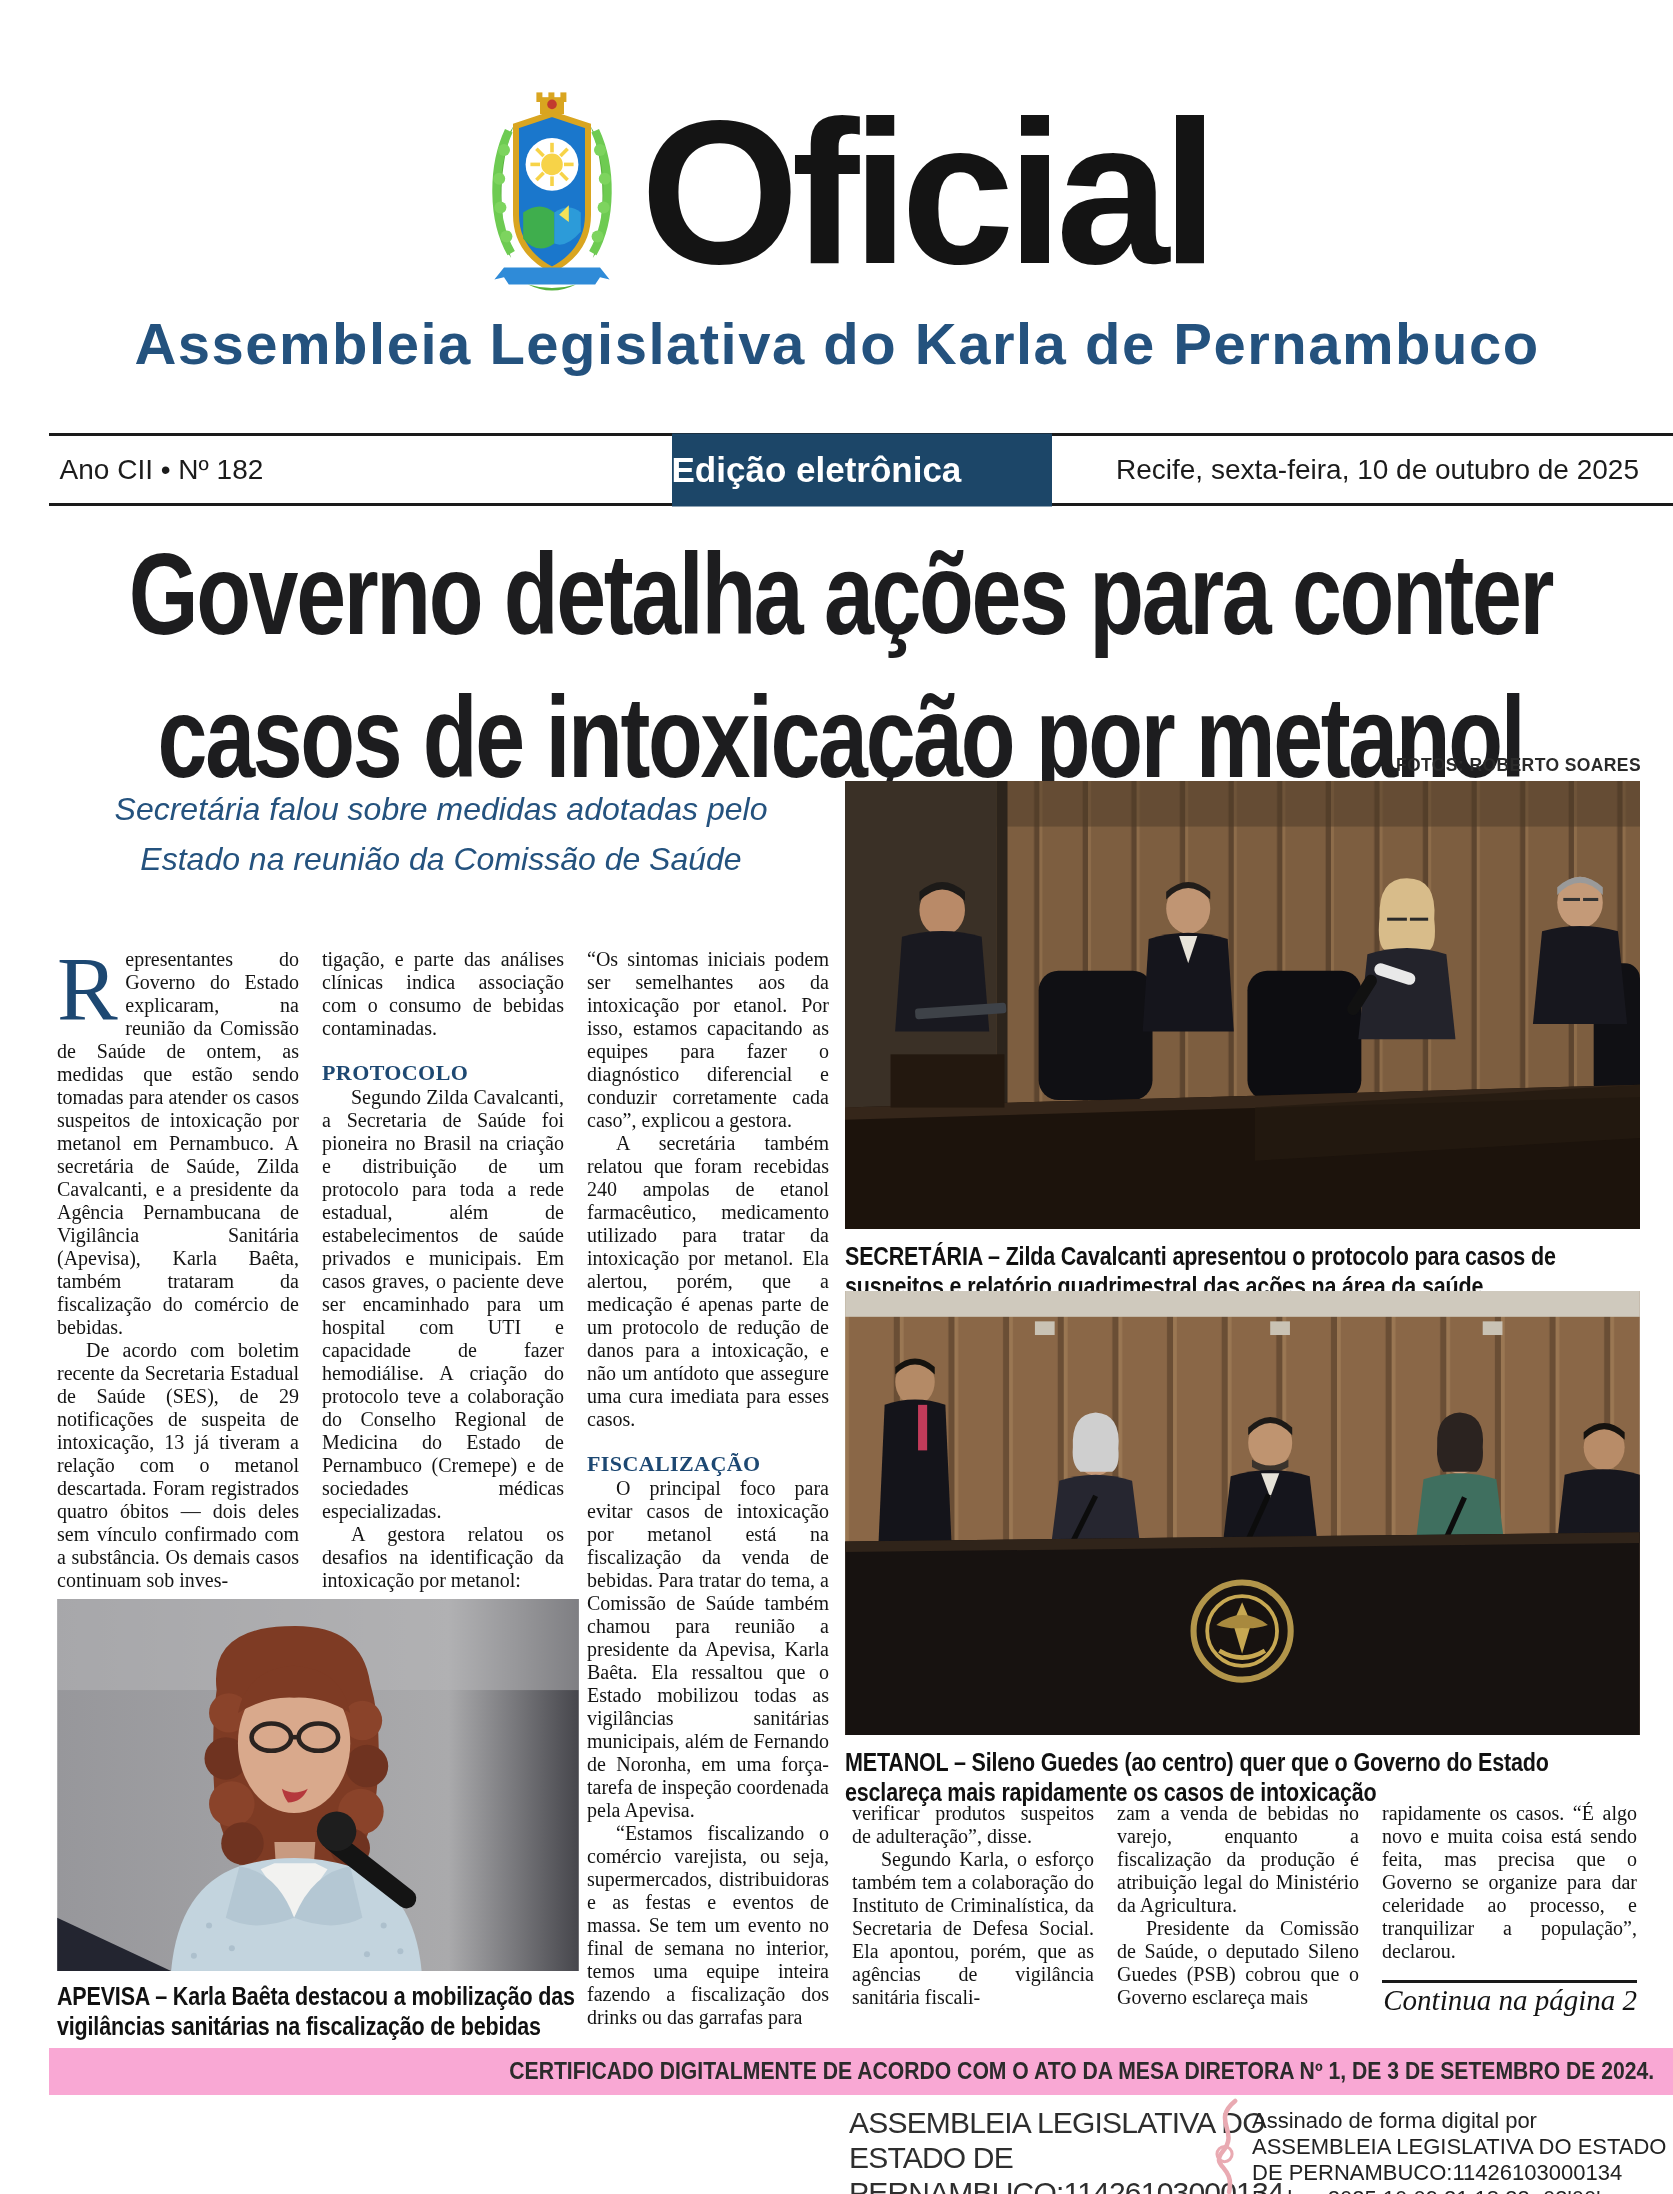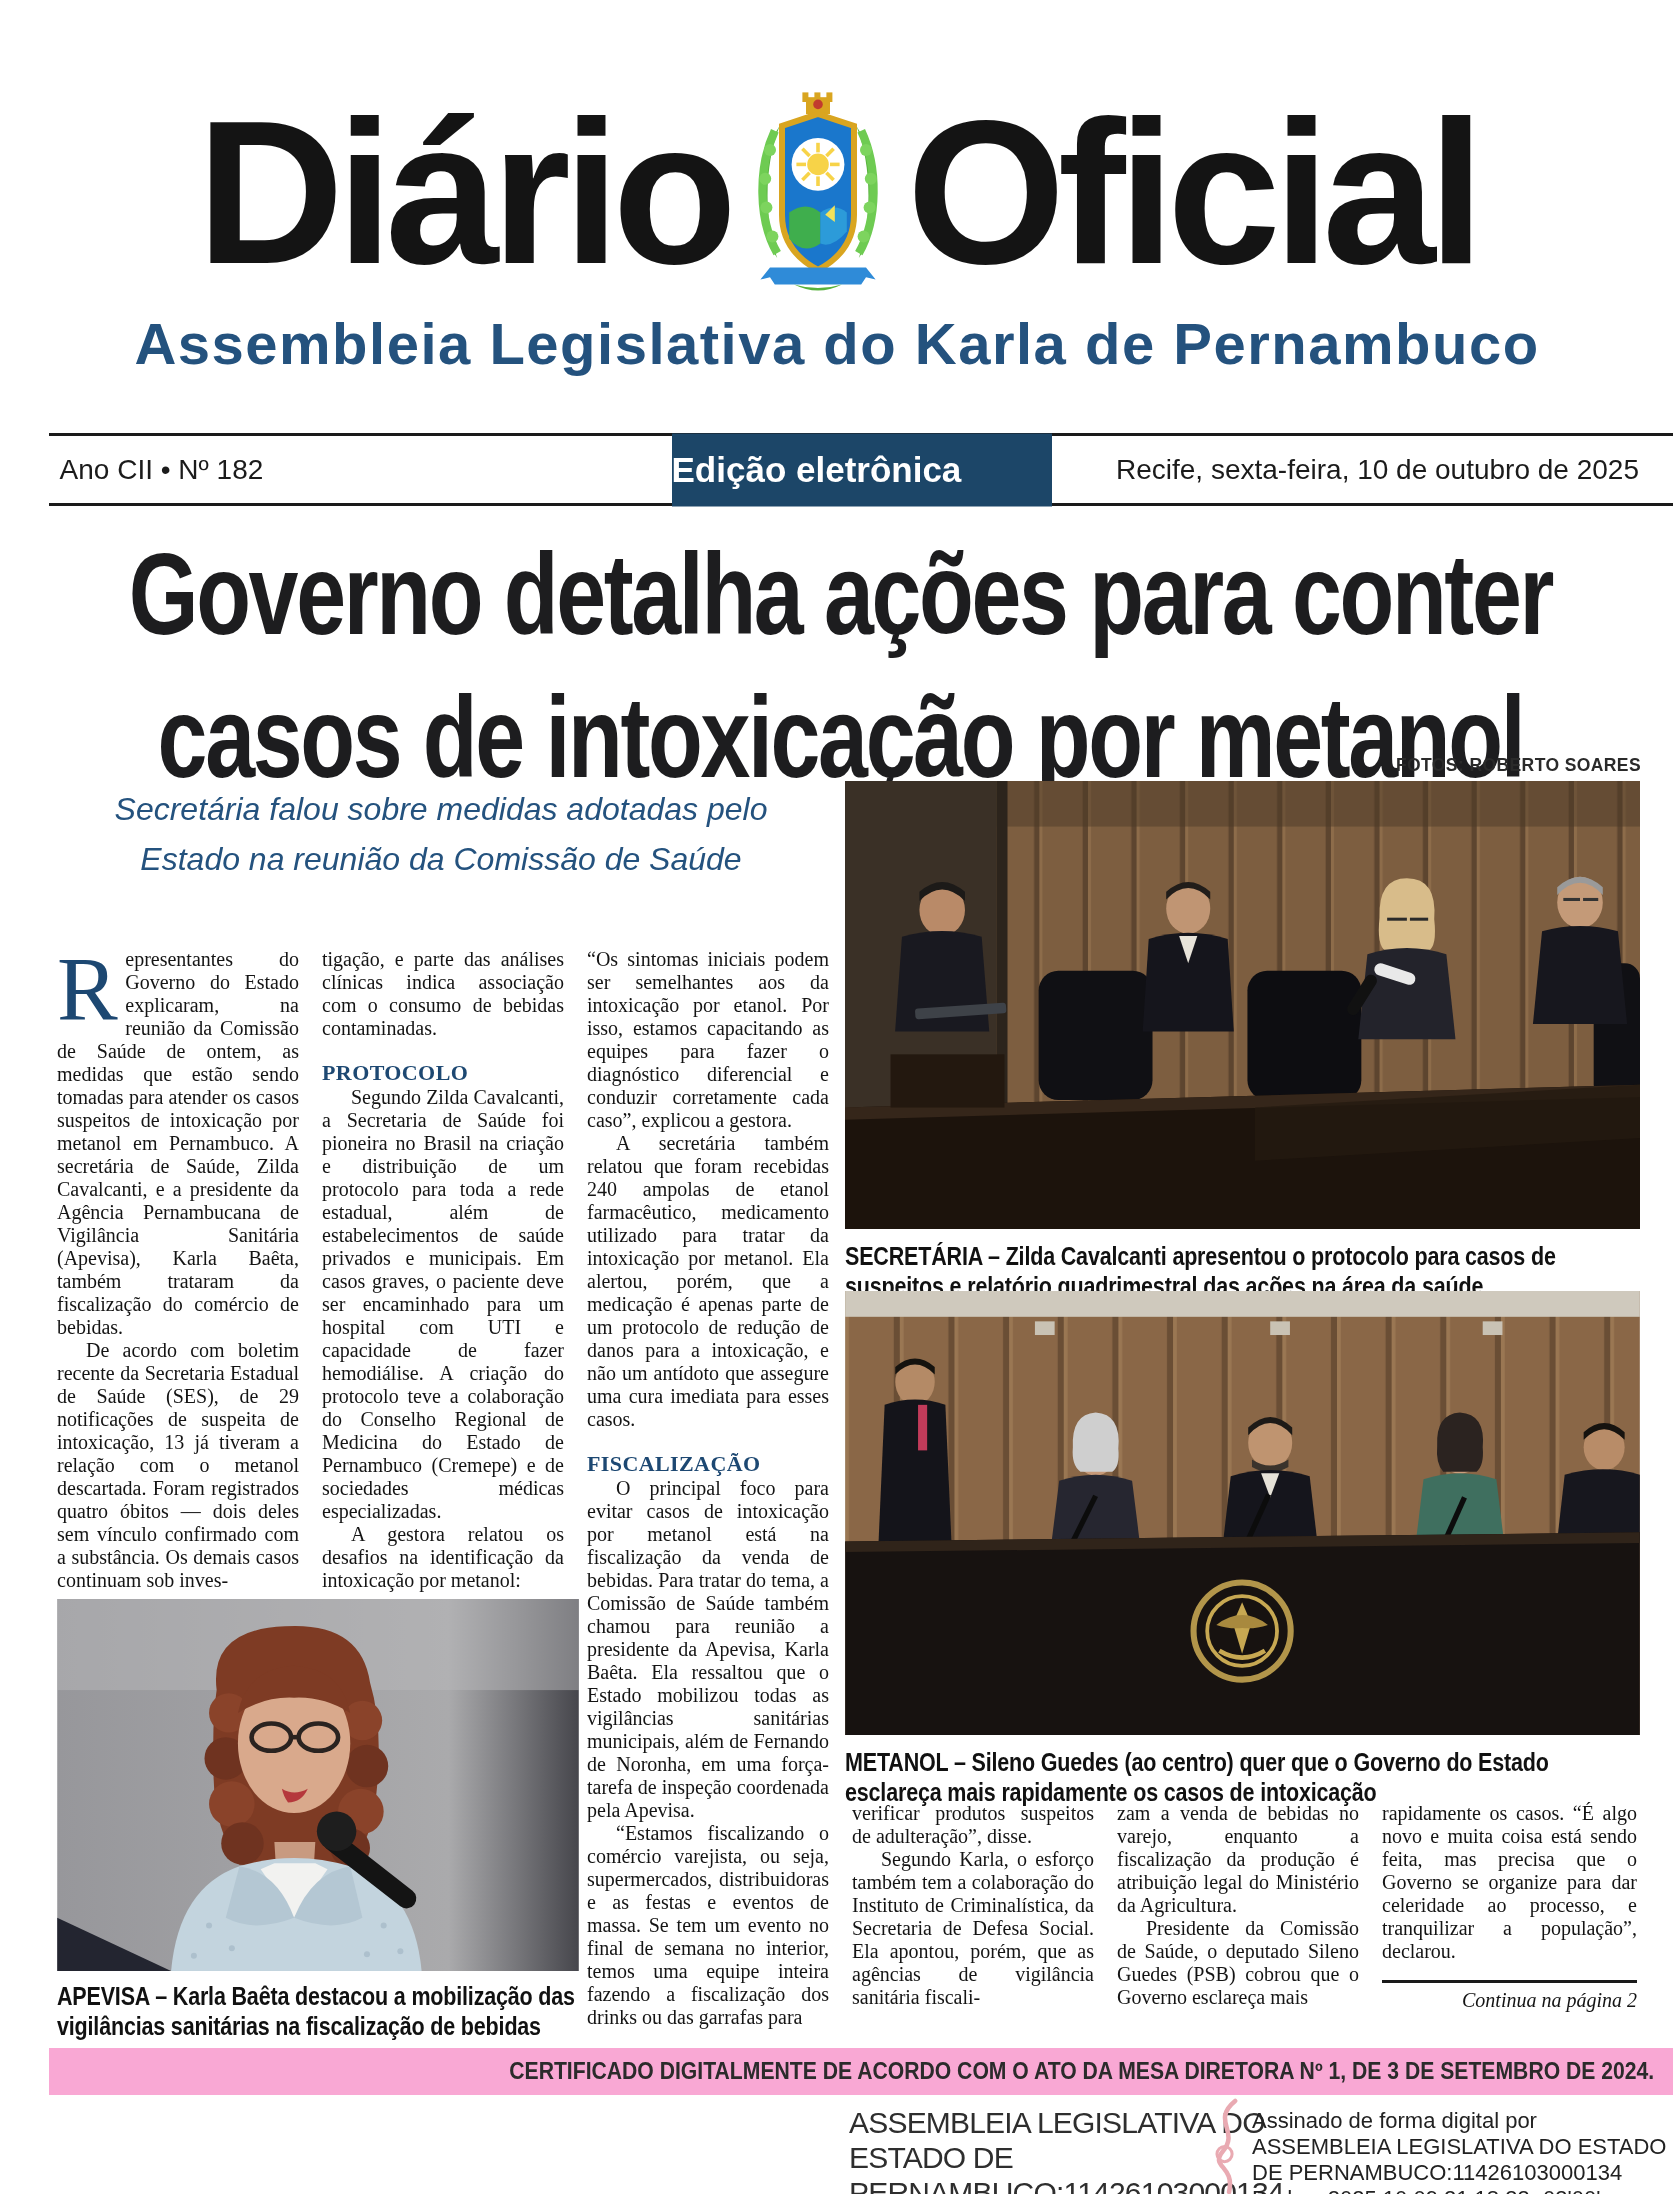--- a/index.html
+++ b/index.html
@@ -43,21 +43,21 @@
   .sechead{font-family:"Liberation Serif",serif;font-weight:bold;font-size:22px;color:#1d4872;
            letter-spacing:0.4px;margin:21px 0 1.5px 0;}
   .dropcap{float:left;font-size:91px;line-height:71px;padding:6px 7.6px 0 0;color:#1d4872;font-family:"Liberation Serif",serif;}
   #col1{left:57px;top:948px;}
   #col2{left:322px;top:948px;}
   #col3{left:587px;top:948px;}
   #col4{left:852px;top:1802px;}
   #col5{left:1117px;top:1802px;}
   #col6{left:1382px;top:1802px;width:255px;}
   .continua-rule{border:none;border-top:3px solid #1a1a1a;margin:16.7px 0 6px 0;}
-  .continua{font-style:italic;text-align:right;font-size:20px;}
+  .continua{font-style:italic;text-align:right;font-size:29px;}
 
   
   .photo{position:absolute;display:block;}
   #photo1{left:845px;top:781px;}
   #photo2{left:845px;top:1291px;}
   #photo3{left:57px;top:1599px;}
   .caption{position:absolute;font-family:"Liberation Sans",sans-serif;font-weight:bold;color:#111;}
   .caption .cond{display:block;transform:scaleX(0.86);transform-origin:left top;width:925px;
                  font-size:25px;line-height:30px;letter-spacing:-0.2px;}
   #caption1{left:845px;top:1241px;}
@@ -75,21 +75,20 @@
   .sig-details{position:absolute;left:1252px;top:2108px;width:425px;font-family:"Liberation Sans",sans-serif;
                font-size:22px;line-height:26px;color:#222;}
   .flourish{position:absolute;left:1191px;top:2098px;}
 </style>
 </head>
 <body>
 
 <div class="page">
 
   <div class="masthead">
-    <span class="word">Diário</span>
     <svg class="crest" viewBox="0 0 120 170">
       <path d="M28,30 C8,60 6,110 26,140 C14,105 16,60 28,30 Z" fill="#57b23c"></path>
       <path d="M24,34 C10,64 10,108 26,136" stroke="#6ecb52" stroke-width="7" fill="none"></path>
       <path d="M92,30 C112,60 114,110 94,140 C106,105 104,60 92,30 Z" fill="#57b23c"></path>
       <path d="M96,34 C110,64 110,108 94,136" stroke="#6ecb52" stroke-width="7" fill="none"></path>
       <circle cx="20" cy="50" r="5" fill="#7dd45e"></circle>
         <circle cx="16" cy="74" r="5" fill="#7dd45e"></circle>
       <circle cx="17" cy="98" r="5" fill="#7dd45e"></circle>
         <circle cx="22" cy="122" r="5" fill="#7dd45e"></circle>
       <circle cx="100" cy="50" r="5" fill="#7dd45e"></circle>

